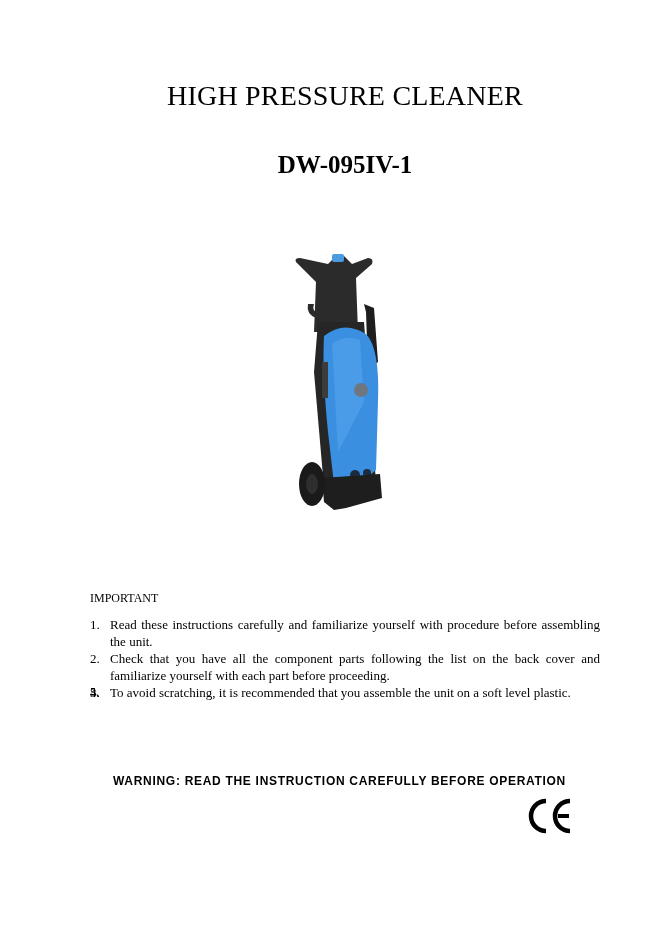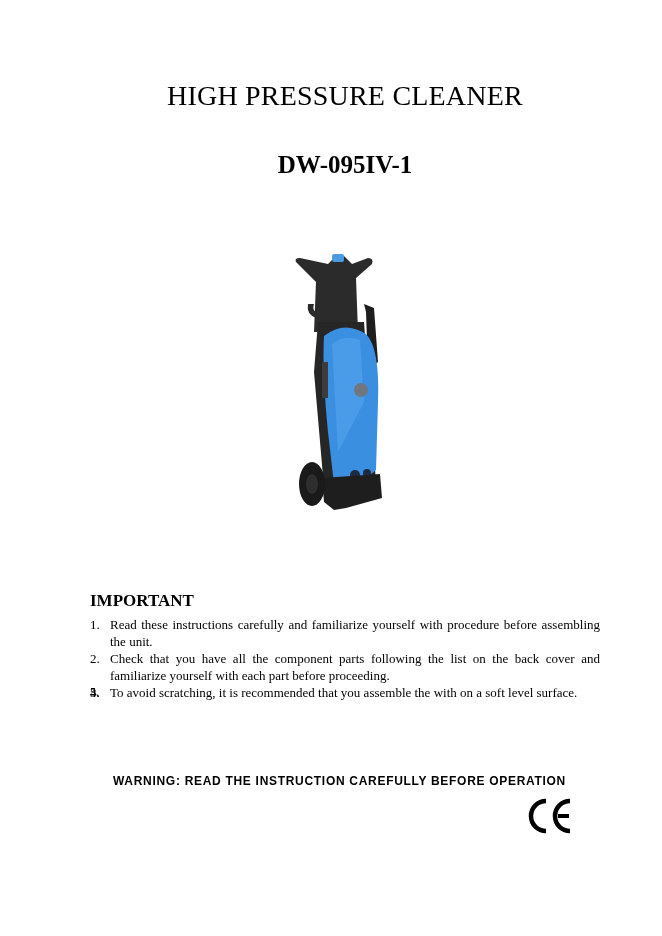--- a/index.html
+++ b/index.html
@@ -3,21 +3,21 @@
 <meta charset="utf-8">
 <style>
   html, body { margin: 0; padding: 0; background: #ffffff; }
   body { width: 662px; height: 936px; position: relative; overflow: hidden;
          font-family: "Liberation Serif", serif; color: #000; }
   .title { position: absolute; top: 80px; left: 0; width: 690px; text-align: center;
            font-size: 28px; font-weight: normal; letter-spacing: 0.2px; }
   .model { position: absolute; top: 151px; left: 0; width: 690px; text-align: center;
            font-size: 25px; font-weight: bold; }
   .product { position: absolute; left: 294px; top: 252px; width: 96px; height: 264px; }
-  .important { position: absolute; left: 90px; top: 591px; font-size: 17px; font-weight: bold; }
+  .important { position: absolute; left: 90px; top: 591px; font-size: 12px; font-weight: normal; }
   ol.list { position: absolute; left: 90px; top: 616px; width: 510px; margin: 0; padding: 0;
             list-style: none; font-size: 13px; line-height: 17px; }
   ol.list li { position: relative; padding-left: 20px; text-align: justify; }
   ol.list li .num { position: absolute; left: 0; top: 0; }
   ol.list li.last .num { font-size: 12px; }
   .warning { position: absolute; left: 113px; top: 774px; font-family: "Liberation Sans", sans-serif;
              font-weight: bold; font-size: 12px; letter-spacing: 0.7px; }
   .ce { position: absolute; left: 527px; top: 798px; width: 46px; height: 36px; }
 </style>
 </head>
@@ -52,21 +52,21 @@
     <ellipse cx="18" cy="232" rx="13" ry="22" fill="#1a1a1a"></ellipse>
     <ellipse cx="18" cy="232" rx="6" ry="10" fill="#2e2e2e"></ellipse>
   </svg>
 
   <div class="important">IMPORTANT</div>
   <ol class="list">
     <li><span class="num">1.</span><span>Read these instructions carefully and familiarize yourself with procedure before assembling the unit.</span></li>
     <li><span class="num">2.</span><span>Check that you have all the component parts following the list on the back cover and familiarize yourself with each part before proceeding.</span></li>
     <li><span class="num">3.</span></li>
     <li><span class="num">4.</span></li>
-    <li class="last"><span class="num">5.</span><span>To avoid scratching, it is recommended that you assemble the with on a soft level surface.</span></li>
+    <li class="last"><span class="num">5.</span><span>To avoid scratching, it is recommended that you assemble the unit on a soft level plastic.</span></li>
   </ol>
 
   <div class="warning">WARNING: READ THE INSTRUCTION CAREFULLY BEFORE OPERATION</div>
 
   <svg class="ce" viewBox="0 0 46 36">
     <path d="M19 3 A15 15 0 1 0 19 33" fill="none" stroke="#000" stroke-width="4.5"></path>
     <path d="M43 3 A15 15 0 1 0 43 33" fill="none" stroke="#000" stroke-width="4.5"></path>
     <line x1="31" y1="18" x2="42" y2="18" stroke="#000" stroke-width="4"></line>
   </svg>
 </div>

